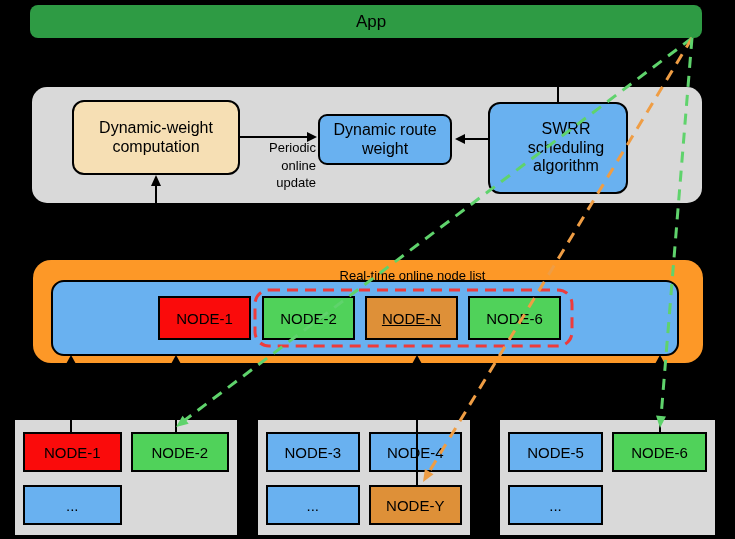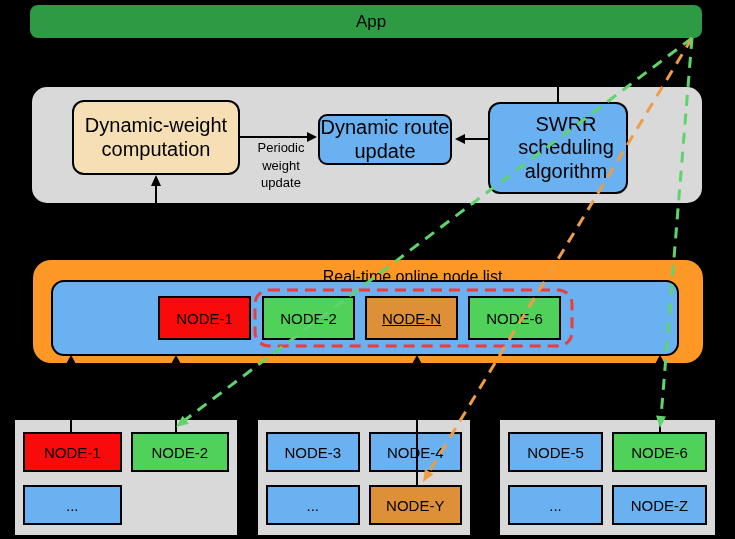--- a/index.html
+++ b/index.html
@@ -6,29 +6,29 @@
   #stage{
     position:relative;width:735px;height:539px;background:#000;overflow:hidden;
     font-family:"Liberation Sans", sans-serif;color:#000;
   }
   .abs{position:absolute;box-sizing:border-box;}
   .center{display:flex;align-items:center;justify-content:center;text-align:center;}
   
   #app-bar{left:30px;top:5px;width:672px;height:33px;border-radius:8px;font-size:17px;}
   
   #scheduler-panel{left:32px;top:87px;width:670px;height:116px;border-radius:15px;}
-  .proc-box{border:2px solid #000;font-size:20px;line-height:1.18;}
+  .proc-box{border:2px solid #000;font-size:16px;line-height:1.18;}
   #weight-box{left:72px;top:100px;width:168px;height:75px;border-radius:12px;}
   #route-box{left:318px;top:114px;width:134px;height:51px;border-radius:9px;}
   #swrr-box{left:488px;top:102px;width:140px;height:92px;border-radius:12px;padding-left:16px;}
-  #periodic-label{left:246px;top:139px;width:70px;font-size:13px;line-height:1.35;text-align:center;}
+  #periodic-label{left:246px;top:139px;width:70px;font-size:13px;line-height:1.35;text-align:right;}
   
   #online-panel{left:33px;top:260px;width:670px;height:103px;border-radius:18px;}
   #node-list-bar{left:52px;top:281px;width:626px;height:74px;border-radius:12px;}
-  #node-list-title{left:280px;top:268px;width:265px;font-size:16px;text-align:center;}
+  #node-list-title{left:280px;top:268px;width:265px;font-size:13px;text-align:center;}
   .list-node{top:296px;width:93px;height:44px;border:2px solid #000;font-size:15px;}
   
   .cluster{top:420px;height:115px;background:#d9d9d9;padding:12px 8px 10px 8px;
     display:grid;grid-template-columns:1fr 1fr;gap:13px 9px;}
   .cluster .cell{border:2px solid #000;font-size:15px;box-sizing:border-box;
     display:flex;align-items:center;justify-content:center;}
   #cluster-1{left:15px;width:222px;}
   #cluster-2{left:258px;width:212px;}
   #cluster-3{left:500px;width:215px;}
   
@@ -43,30 +43,30 @@
     <span>App</span>
   </div>
 
   <div id="scheduler-panel" class="abs" style="background-color: rgb(217, 217, 217);"></div>
 
   <div id="weight-box" class="abs center proc-box" style="background-color: rgb(246, 223, 180);">
     <span>Dynamic-weight computation</span>
   </div>
 
   <div id="route-box" class="abs center proc-box" style="background-color: rgb(105, 177, 240);">
-    <span>Dynamic route update</span>
+    <span>Dynamic route weight</span>
   </div>
 
   <div id="swrr-box" class="abs center proc-box" style="background-color: rgb(105, 177, 240);">
     <span>SWRR scheduling algorithm</span>
   </div>
 
   <div id="periodic-label" class="abs">
     <div>Periodic</div>
-    <div>weight</div>
+    <div>online</div>
     <div>update</div>
   </div>
 
   <div id="online-panel" class="abs" style="background-color: rgb(253, 152, 39);"></div>
 
   <div id="node-list-bar" class="abs" style="background-color: rgb(105, 177, 240);"></div>
 
   <div id="node-list-title" class="abs">Real-time online node list</div>
 
   <div class="abs center list-node" style="left: 158px; background-color: rgb(250, 11, 11);">
@@ -112,23 +112,20 @@
   <div id="cluster-3" class="abs cluster">
     <div class="cell" style="background-color: rgb(105, 177, 240); justify-content: center;">
         <span>NODE-5</span>
       </div>
     <div class="cell" style="background-color: rgb(80, 210, 90);">
         <span>NODE-6</span>
       </div>
     <div class="cell" style="background-color: rgb(105, 177, 240);">
         <span>...</span>
       </div>
-    <div class="cell" style="background-color: rgb(105, 177, 240);">
-        <span>NODE-Z</span>
-      </div>
   </div>
 
   <svg id="overlay" width="735" height="539" viewBox="0 0 735 539">
 
     <rect x="52" y="281" width="626" height="74" rx="12" fill="none" stroke-width="2" stroke="#000000"></rect>
 
     <rect x="255" y="290" width="317" height="56" rx="14" fill="none" stroke-width="3" stroke-dasharray="11 7" stroke="#ee3b3b"></rect>
 
     <line x1="558" y1="38" x2="558" y2="103" stroke-width="2" stroke="#000000"></line>
 

